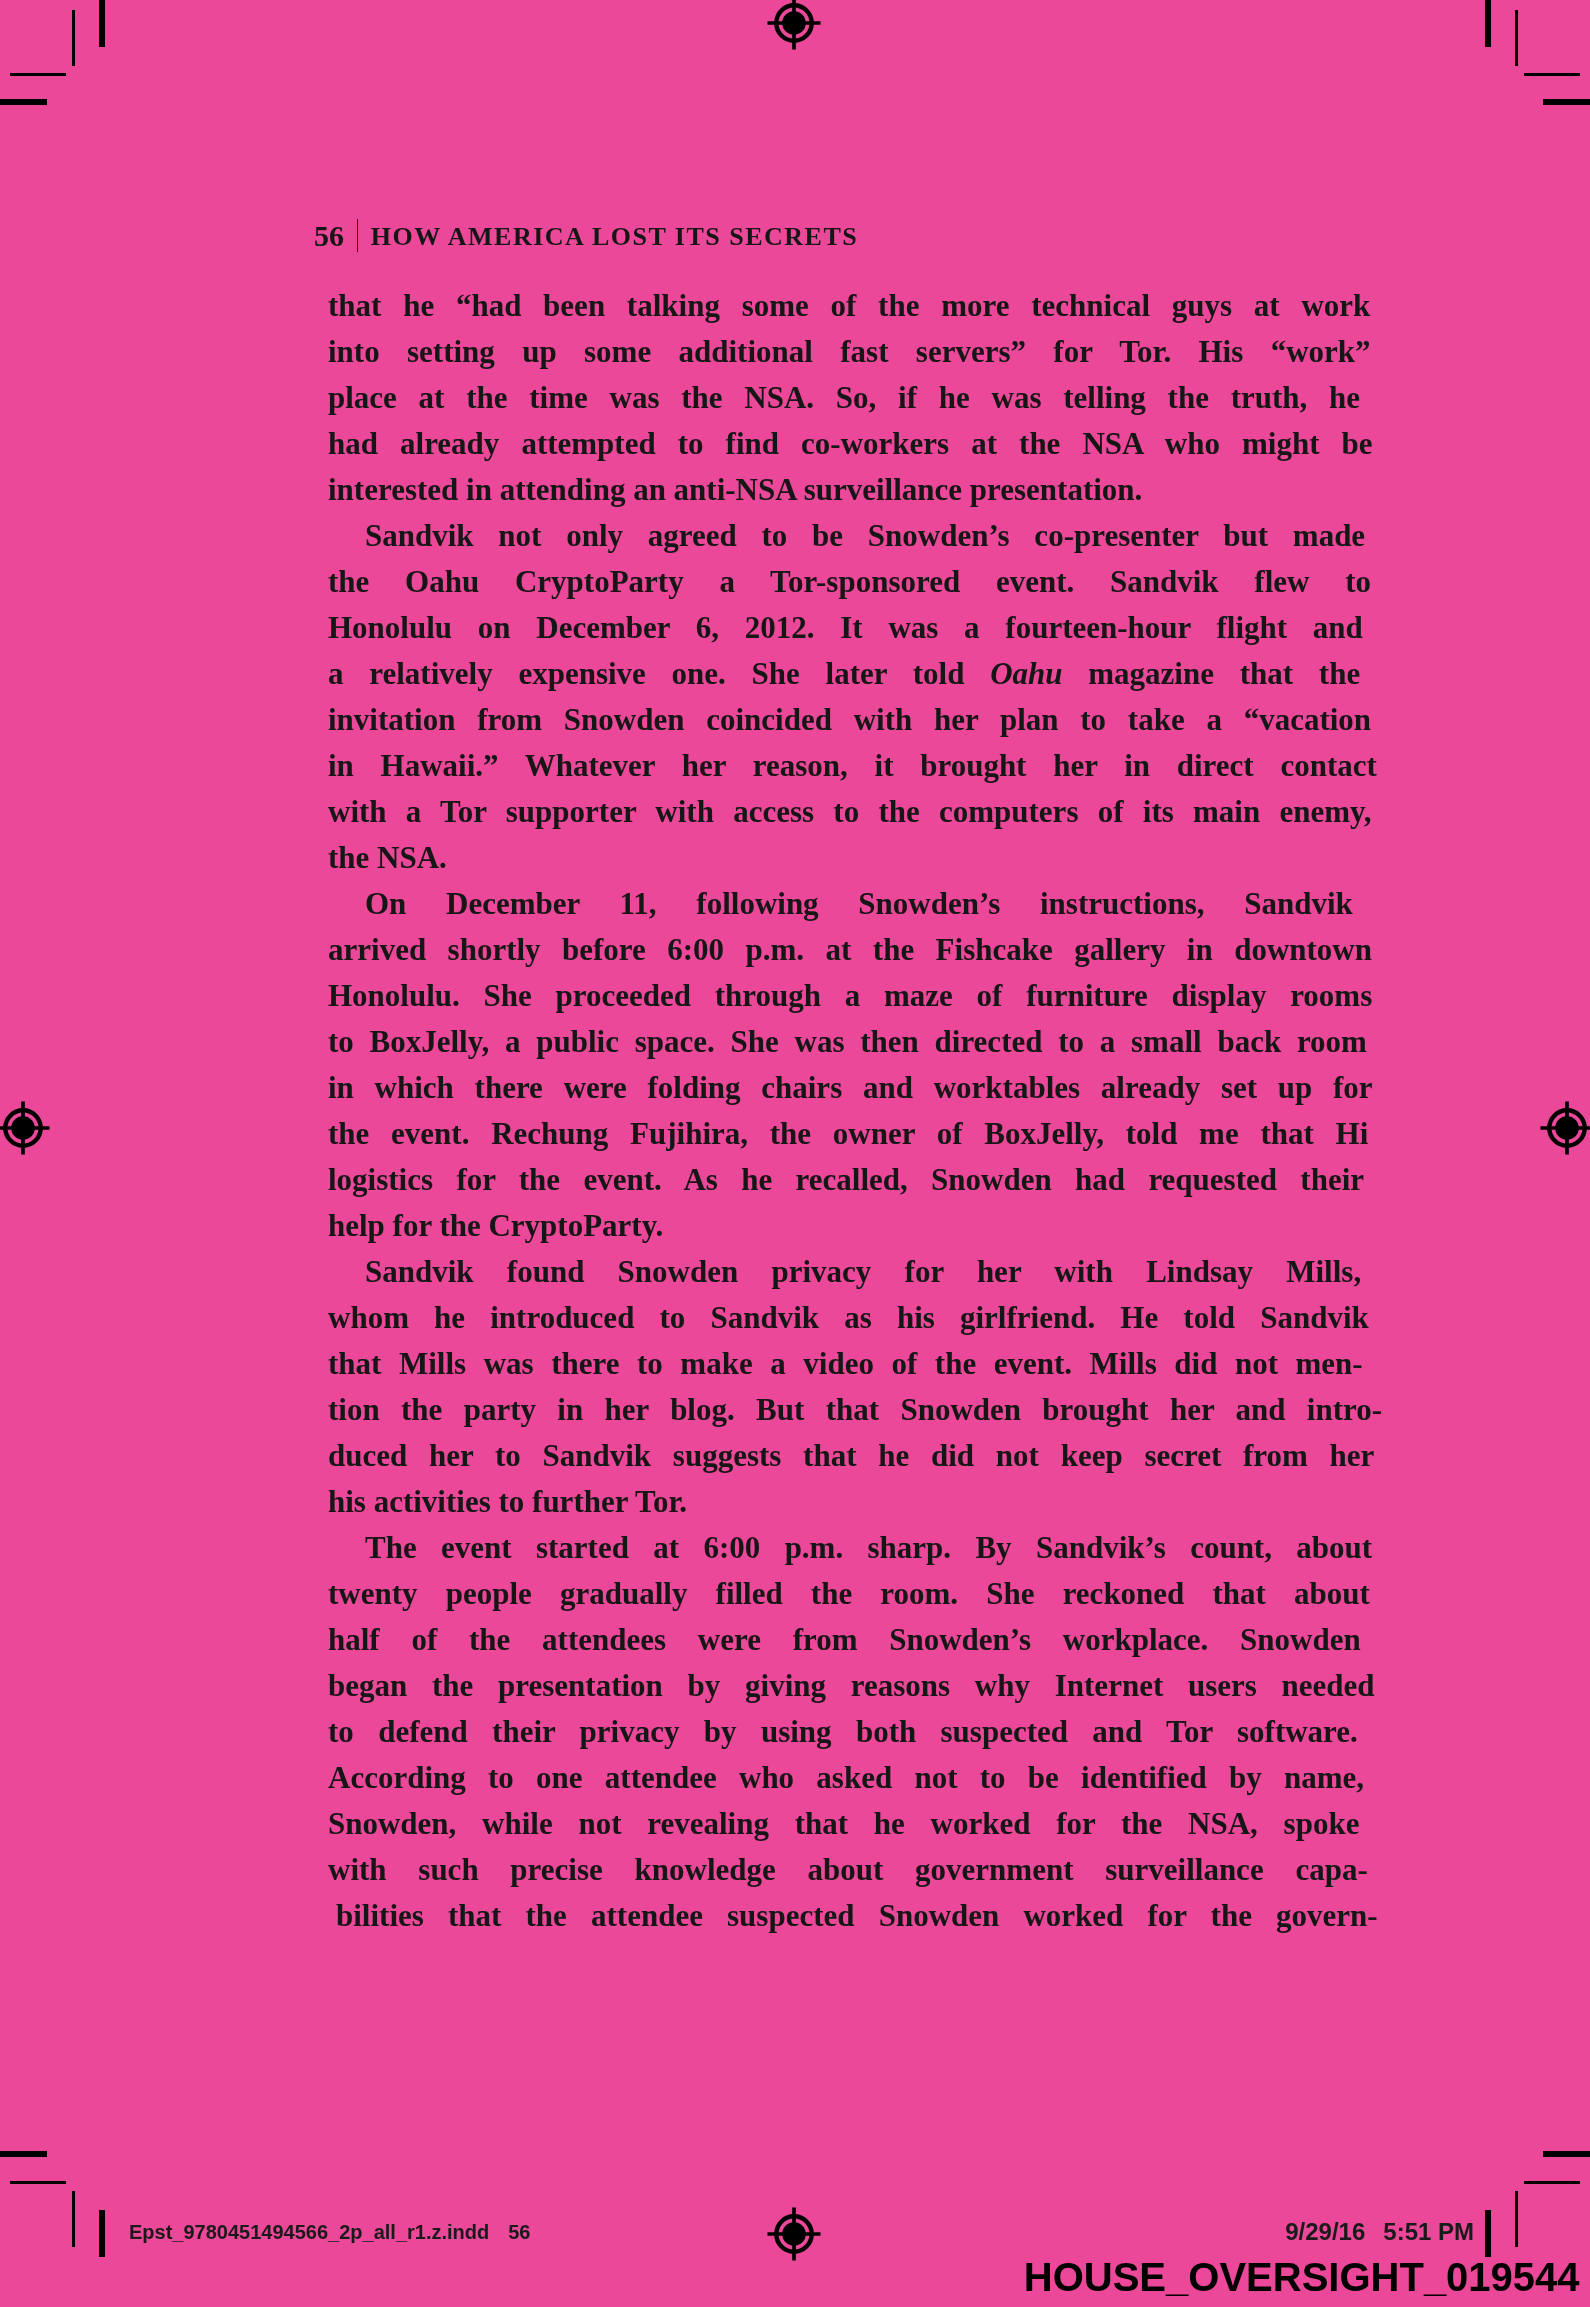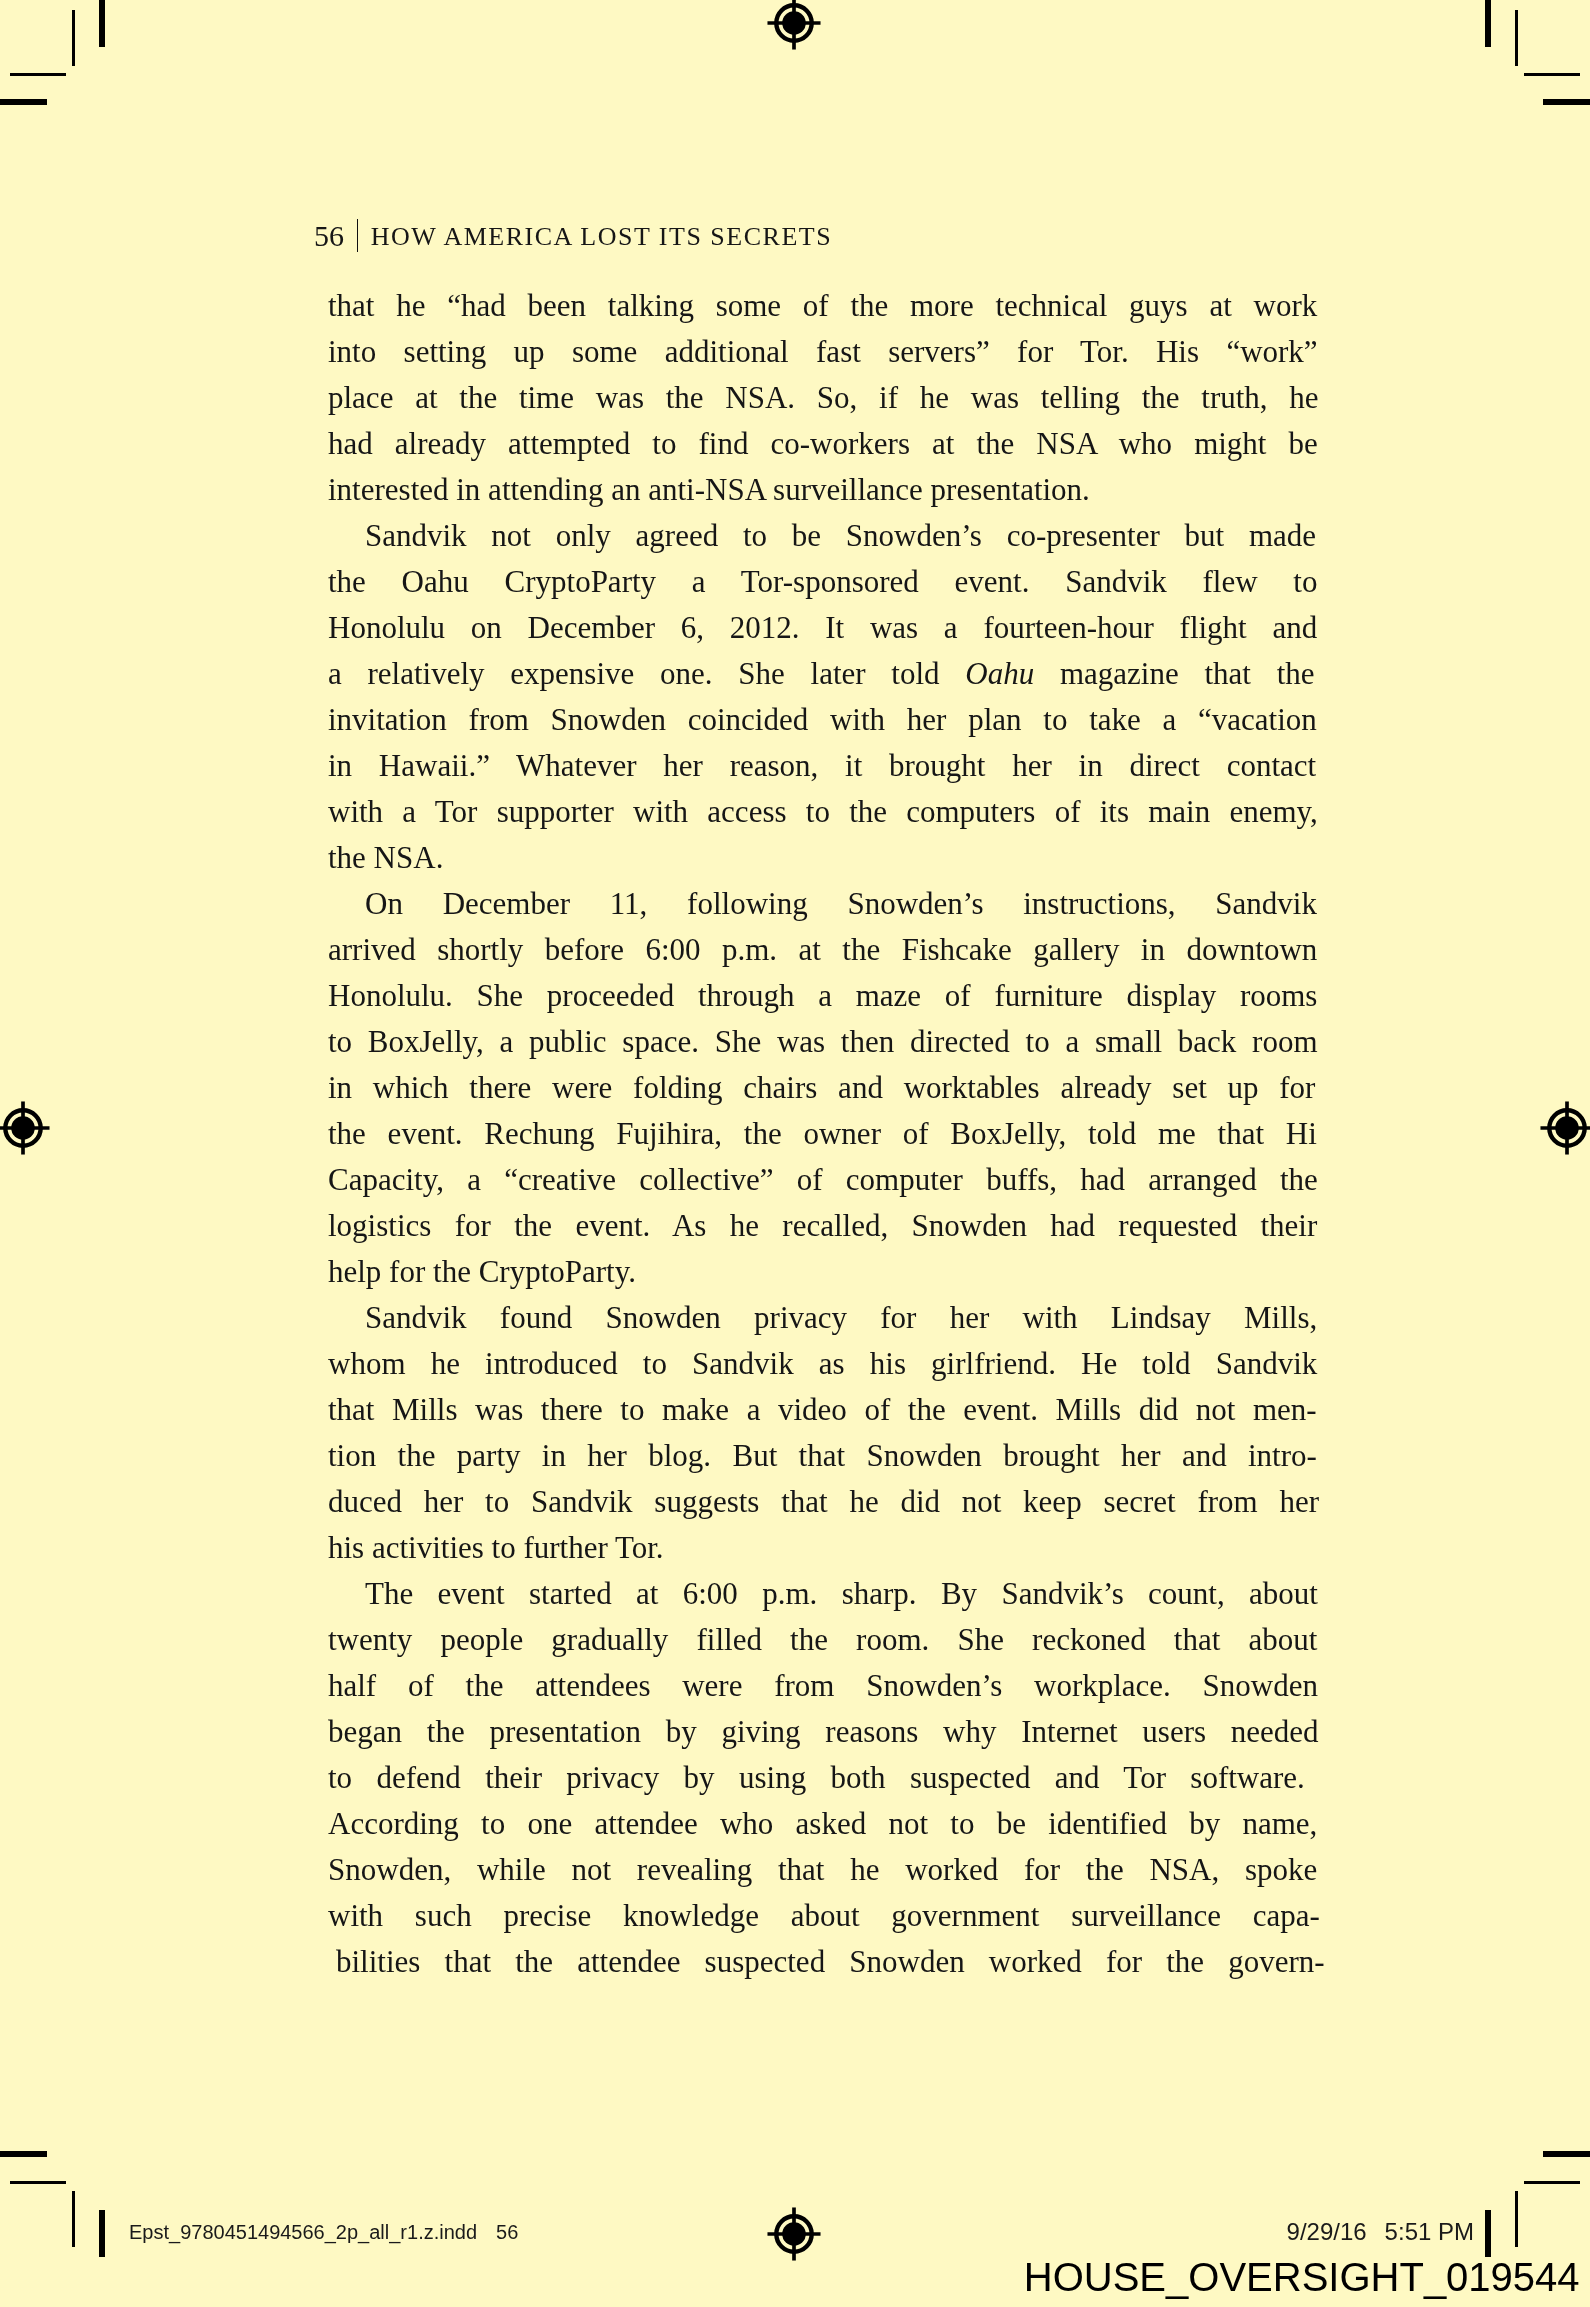--- a/index.html
+++ b/index.html
@@ -1,23 +1,24 @@
 <!DOCTYPE html>
 <html style="font-size:12px"><head>
 <meta charset="utf-8">
 <style>
   html,body{margin:0;padding:0;background:#888;}
   .page{
     position:relative;
     width:1590px;height:2307px;
     margin:0 auto;
-    background:#fef9c3;
+    background:#ec4899;
     overflow:hidden;
     font-family:"Liberation Serif","DejaVu Serif",serif;
     color:#161616;
+    font-weight:bold;
   }
   
   .runhead{
     position:absolute;left:314px;top:219px;
     display:flex;align-items:center;
   }
   .folio{font-size:30px;line-height:1;}
   .head-divider{width:1.5px;height:33px;background:#111;margin:0 12.6px;}
   .runtitle{font-size:26px;letter-spacing:1.5px;line-height:1;padding-top:3.7px;}
   
@@ -134,21 +135,20 @@
         <div class="line"><span style="word-spacing: 11.5px;">with a Tor supporter with access to the computers of its main enemy,</span></div>
         <div class="line lastline"><span style="word-spacing: 0px;">the NSA.</span></div>
       </div>
       <div>
         <div class="line indent"><span style="word-spacing: 32px;">On December 11, following Snowden’s instructions, Sandvik</span></div>
         <div class="line"><span style="word-spacing: 13.7px;">arrived shortly before 6:00 p.m. at the Fishcake gallery in downtown</span></div>
         <div class="line"><span style="word-spacing: 16px;">Honolulu. She proceeded through a maze of furniture display rooms</span></div>
         <div class="line"><span style="word-spacing: 8px;">to BoxJelly, a public space. She was then directed to a small back room</span></div>
         <div class="line"><span style="word-spacing: 13px;">in which there were folding chairs and worktables already set up for</span></div>
         <div class="line"><span style="word-spacing: 14px;">the event. Rechung Fujihira, the owner of BoxJelly, told me that Hi</span></div>
-        <div class="line"><span style="word-spacing: 15.5px;">Capacity, a “creative collective” of computer buffs, had arranged the</span></div>
         <div class="line"><span style="word-spacing: 15.6px;">logistics for the event. As he recalled, Snowden had requested their</span></div>
         <div class="line lastline"><span style="word-spacing: 0px;">help for the CryptoParty.</span></div>
       </div>
       <div>
         <div class="line indent"><span style="word-spacing: 25.5px;">Sandvik found Snowden privacy for her with Lindsay Mills,</span></div>
         <div class="line"><span style="word-spacing: 17.4px;">whom he introduced to Sandvik as his girlfriend. He told Sandvik</span></div>
         <div class="line"><span style="word-spacing: 9.8px;">that Mills was there to make a video of the event. Mills did not men-</span></div>
         <div class="line"><span style="word-spacing: 13.6px;">tion the party in her blog. But that Snowden brought her and intro-</span></div>
         <div class="line"><span style="word-spacing: 14px;">duced her to Sandvik suggests that he did not keep secret from her</span></div>
         <div class="line lastline"><span style="word-spacing: 0px;">his activities to further Tor.</span></div>

